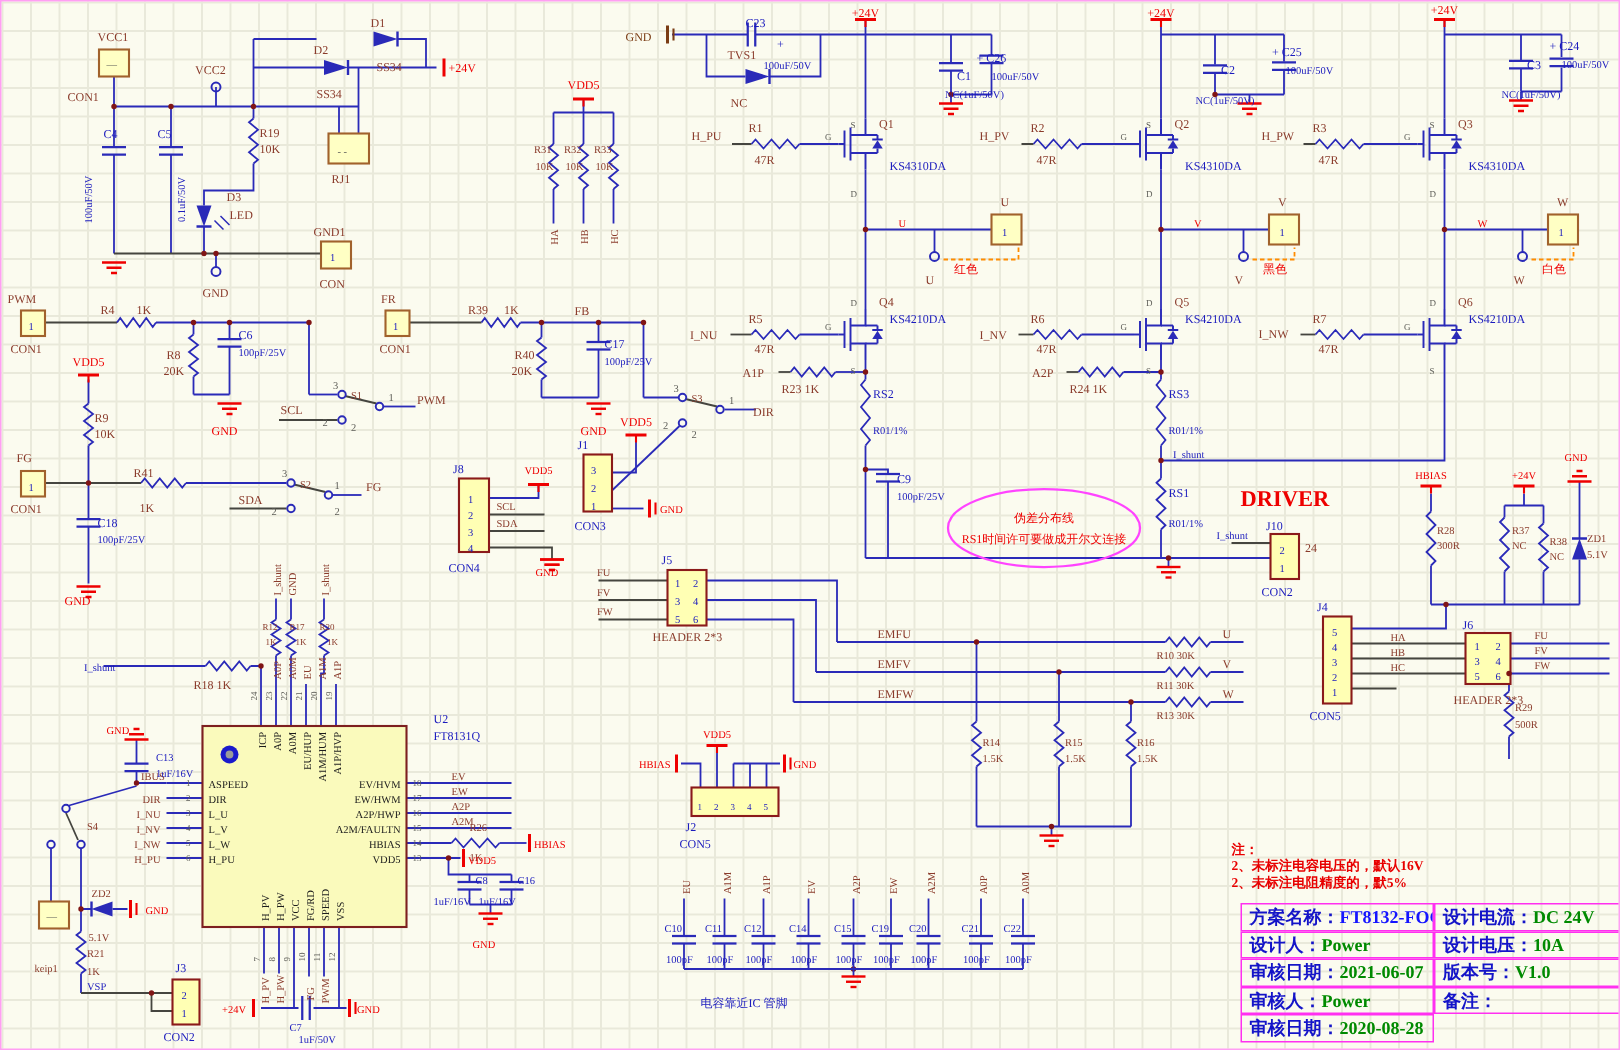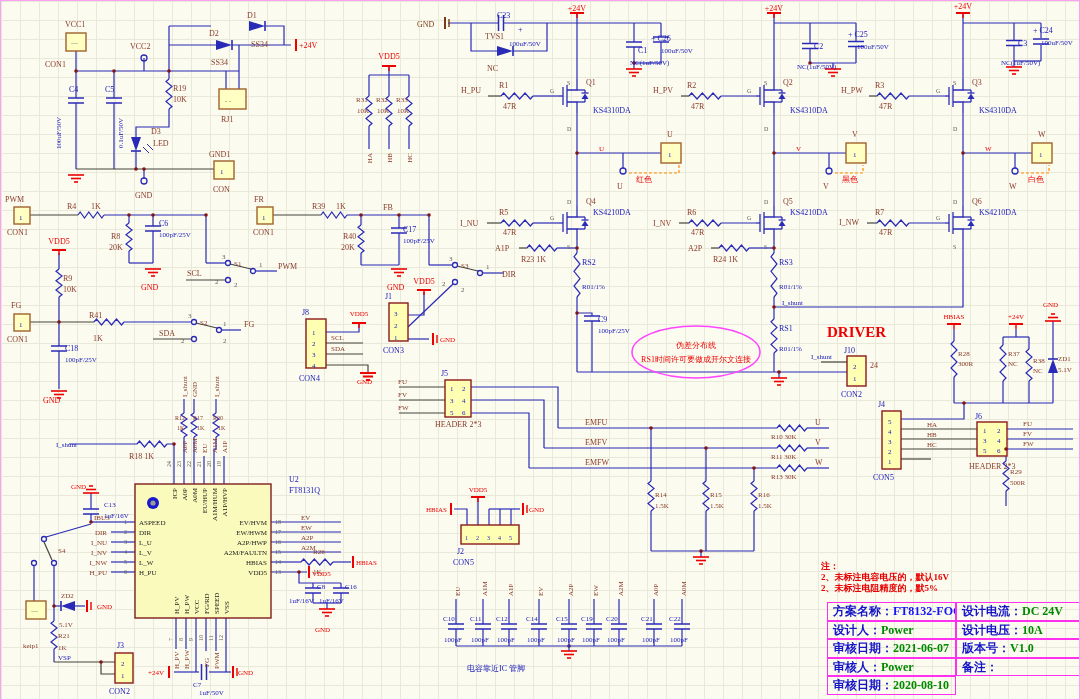--- a/index.html
+++ b/index.html
@@ -1022,16 +1022,16 @@
   </div>
   <div id="titleblock">
       <div class="tb-cell"><span class="tb-lbl">方案名称：</span><span class="tb-val blue">FT8132-FOC</span></div>
       <div class="tb-cell"><span class="tb-lbl">设计电流：</span><span class="tb-val">DC  24V</span></div>
       <div class="tb-cell"><span class="tb-lbl">设计人：</span><span class="tb-val">Power</span></div>
       <div class="tb-cell"><span class="tb-lbl">设计电压：</span><span class="tb-val">10A</span></div>
       <div class="tb-cell"><span class="tb-lbl">审核日期：</span><span class="tb-val">2021-06-07</span></div>
       <div class="tb-cell"><span class="tb-lbl">版本号：</span><span class="tb-val">V1.0</span></div>
       <div class="tb-cell"><span class="tb-lbl">审核人：</span><span class="tb-val">Power</span></div>
       <div class="tb-cell"><span class="tb-lbl">备注：</span><span class="tb-val"></span></div>
-      <div class="tb-cell"><span class="tb-lbl">审核日期：</span><span class="tb-val">2020-08-10</span></div>
+      <div class="tb-cell"><span class="tb-lbl">审核日期：</span><span class="tb-val">2020-08-28</span></div>
       <div class="tb-cell noborder"><span class="tb-lbl"></span><span class="tb-val"></span></div>
     </div>
 </div>
 
 </body></html>

